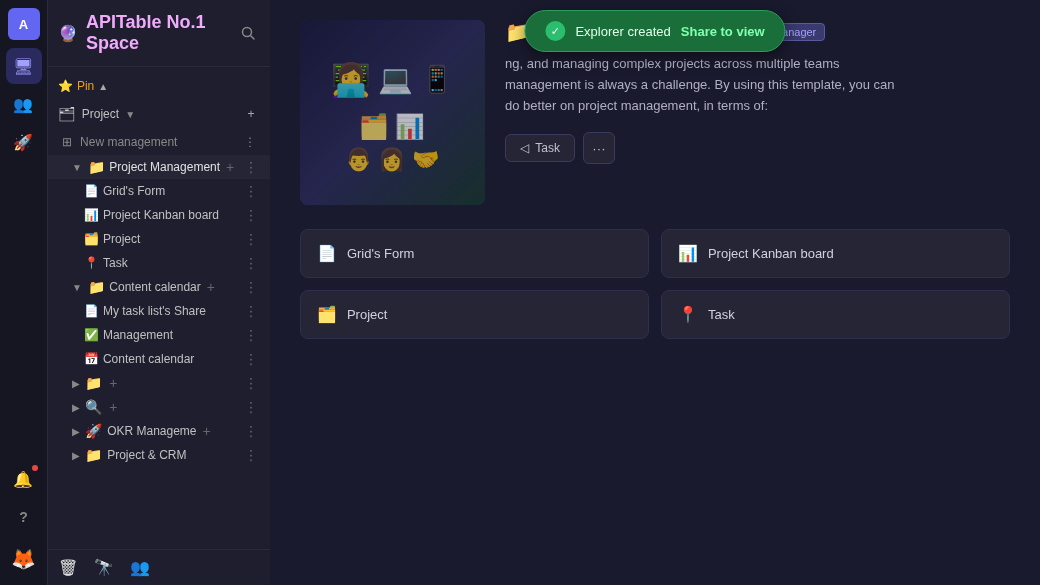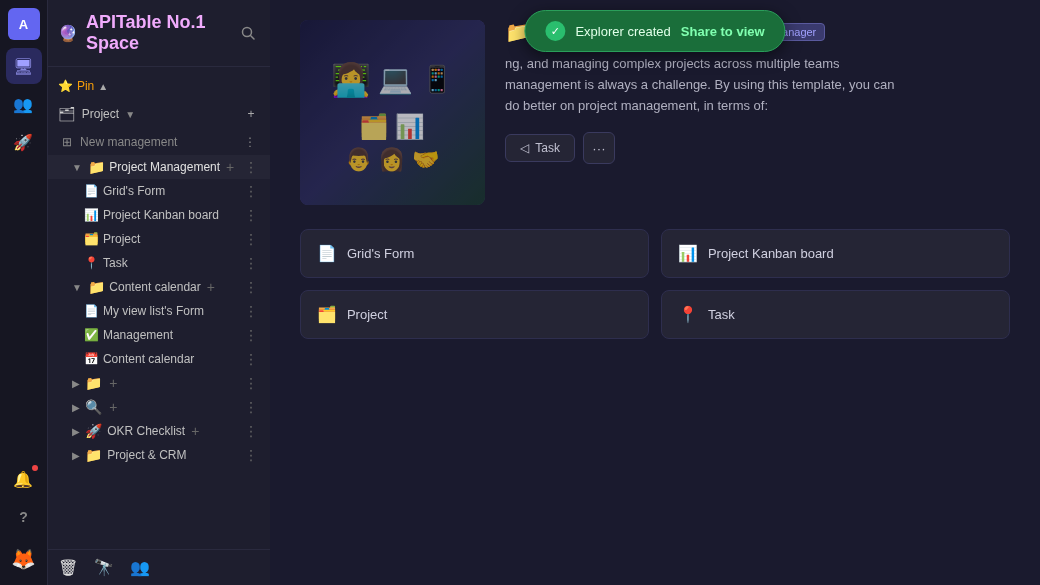--- a/index.html
+++ b/index.html
@@ -472,21 +472,21 @@
         <div class="tree-item indent-1">
           <span class="tree-chevron">▼</span>
           <span class="folder-icon">📁</span>
           <span>Content calendar</span>
           <div class="add-btn">+</div>
           <div class="dots">⋮</div>
         </div>
 
         <div class="tree-item indent-2">
           <span>📄</span>
-          <span>My view list's Form</span>
+          <span>My task list's Share</span>
           <div class="dots">⋮</div>
         </div>
 
         <div class="tree-item indent-2">
           <span>✅</span>
           <span>Management</span>
           <div class="dots">⋮</div>
         </div>
 
         <div class="tree-item indent-2">
@@ -505,21 +505,21 @@
         <div class="tree-item indent-1">
           <span class="tree-chevron">▶</span>
           <span class="folder-icon">🔍</span>
           <div class="add-btn">+</div>
           <div class="dots">⋮</div>
         </div>
 
         <div class="tree-item indent-1">
           <span class="tree-chevron">▶</span>
           <span class="folder-icon">🚀</span>
-          <span>OKR Checklist</span>
+          <span>OKR Manageme</span>
           <div class="add-btn">+</div>
           <div class="dots">⋮</div>
         </div>
 
         <div class="tree-item indent-1">
           <span class="tree-chevron">▶</span>
           <span class="folder-icon">📁</span>
           <span>Project &amp; CRM</span>
           <div class="dots">⋮</div>
         </div>

